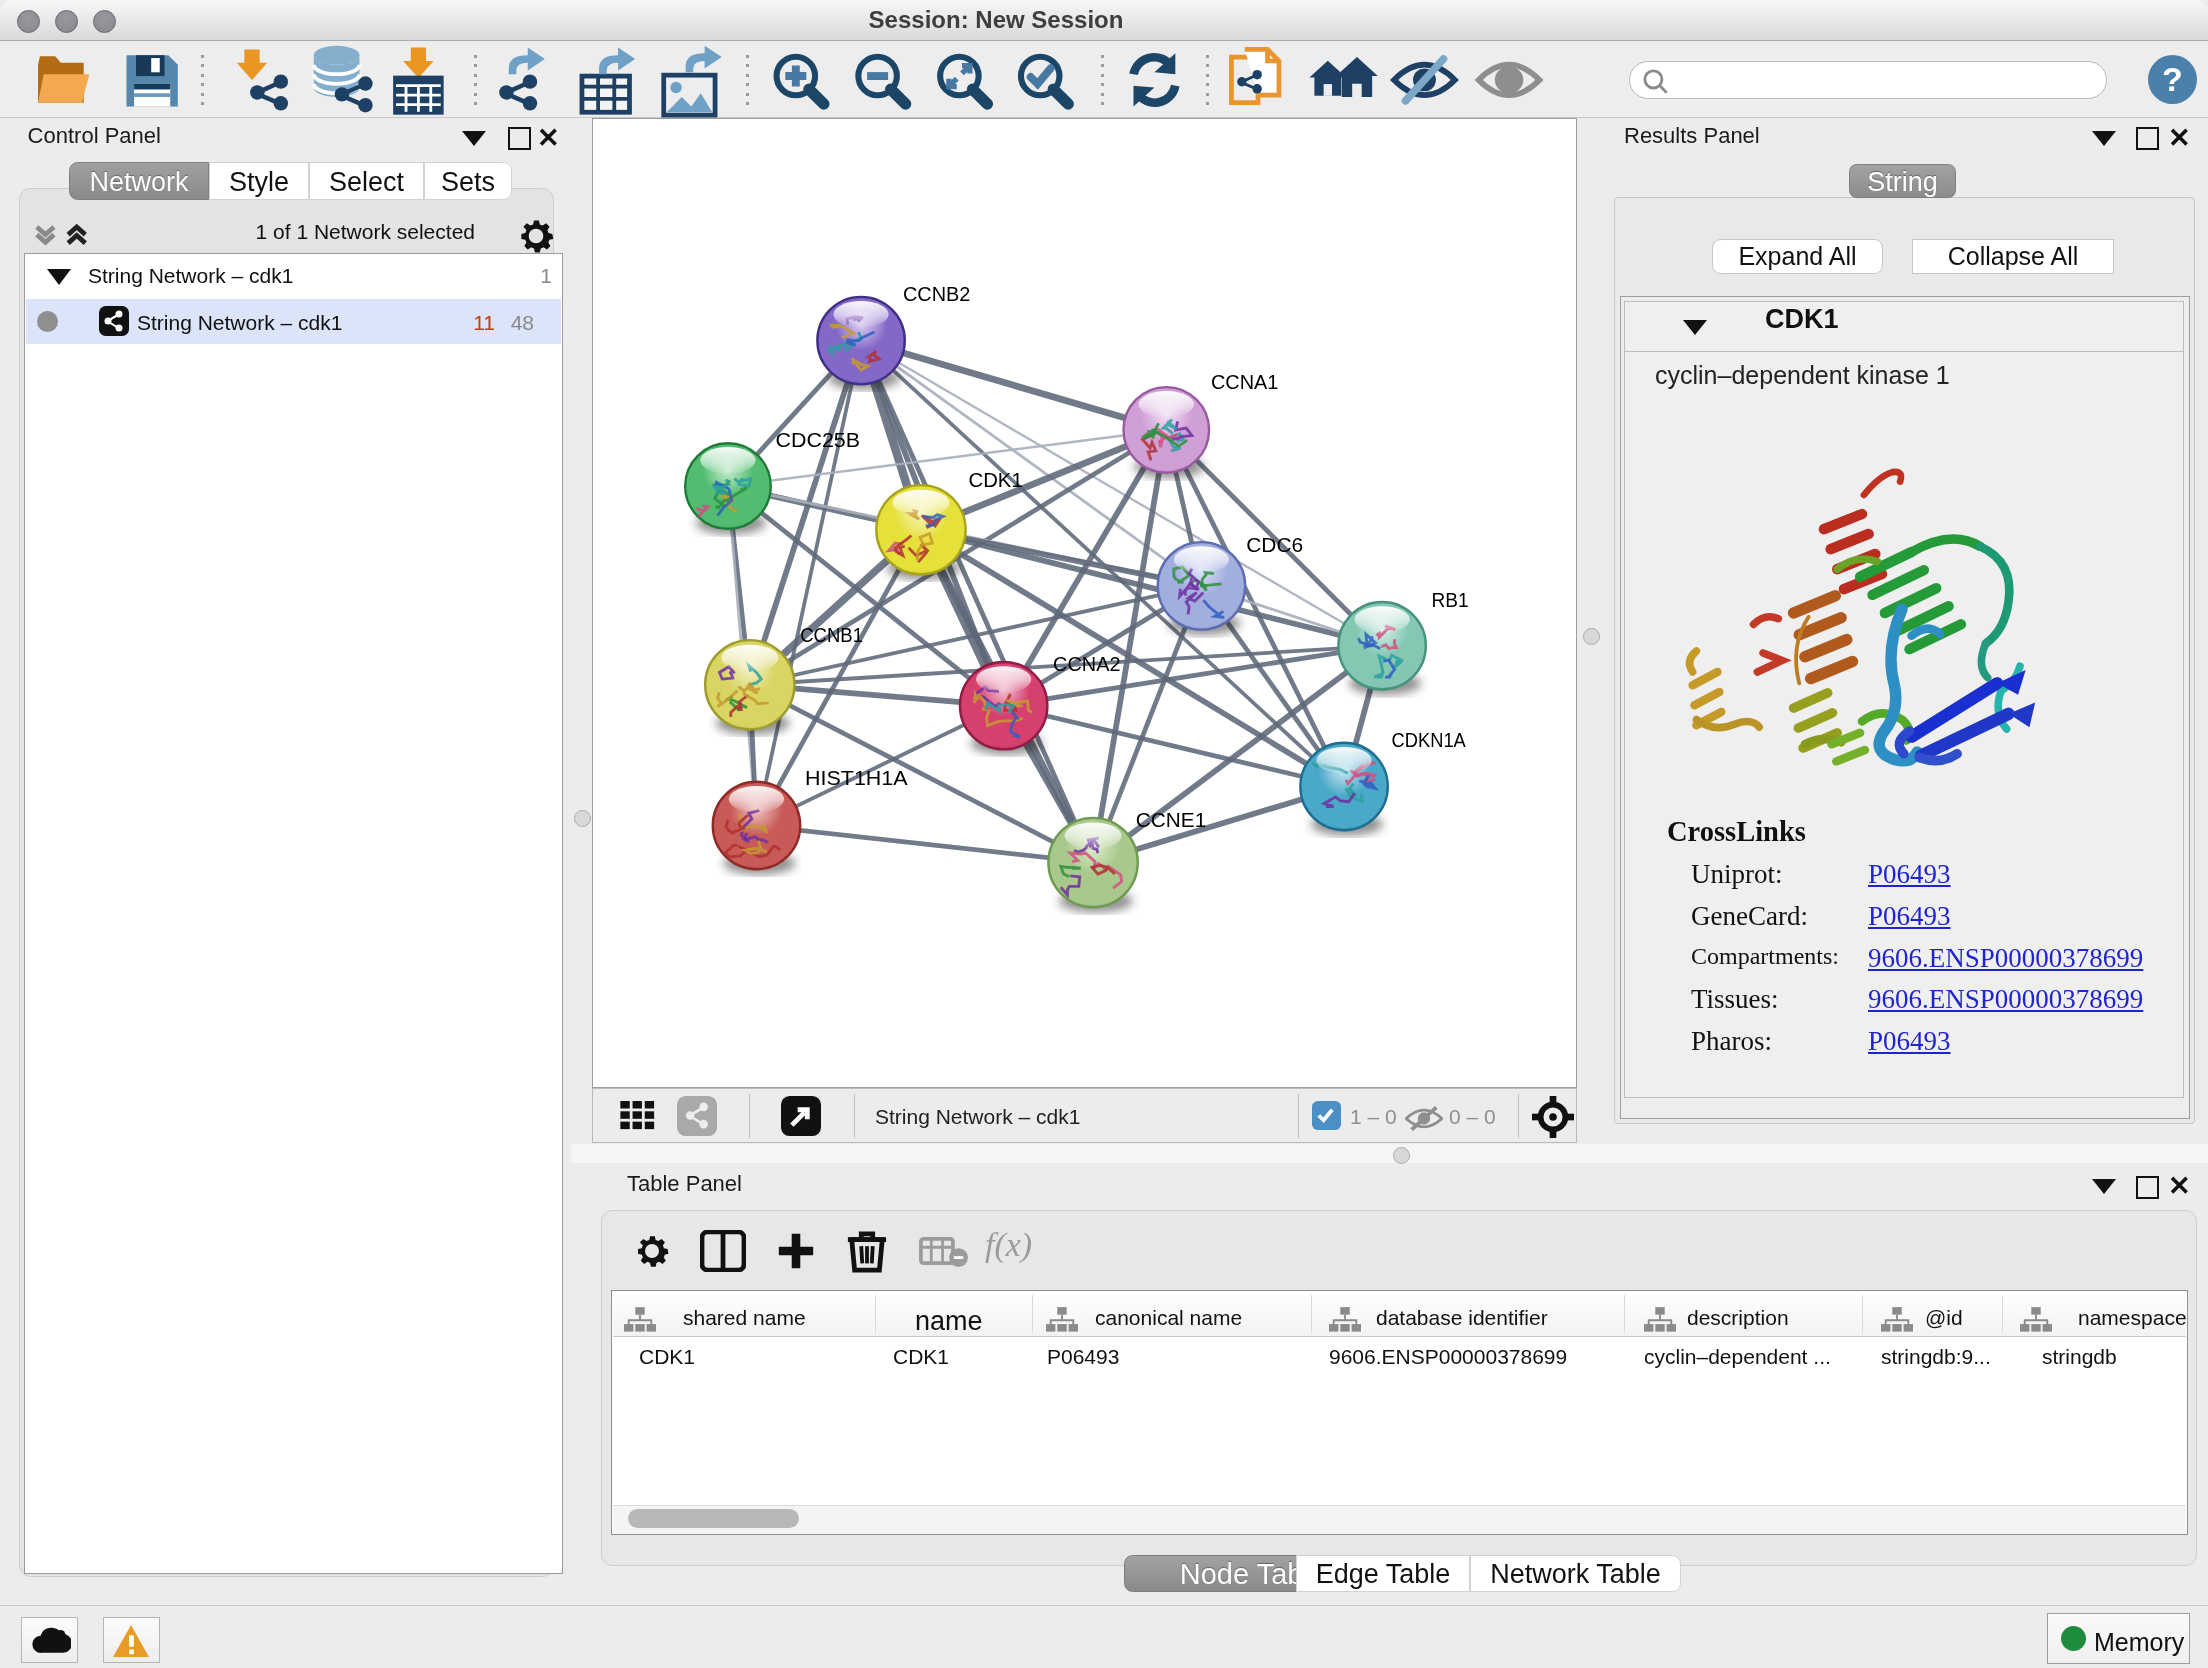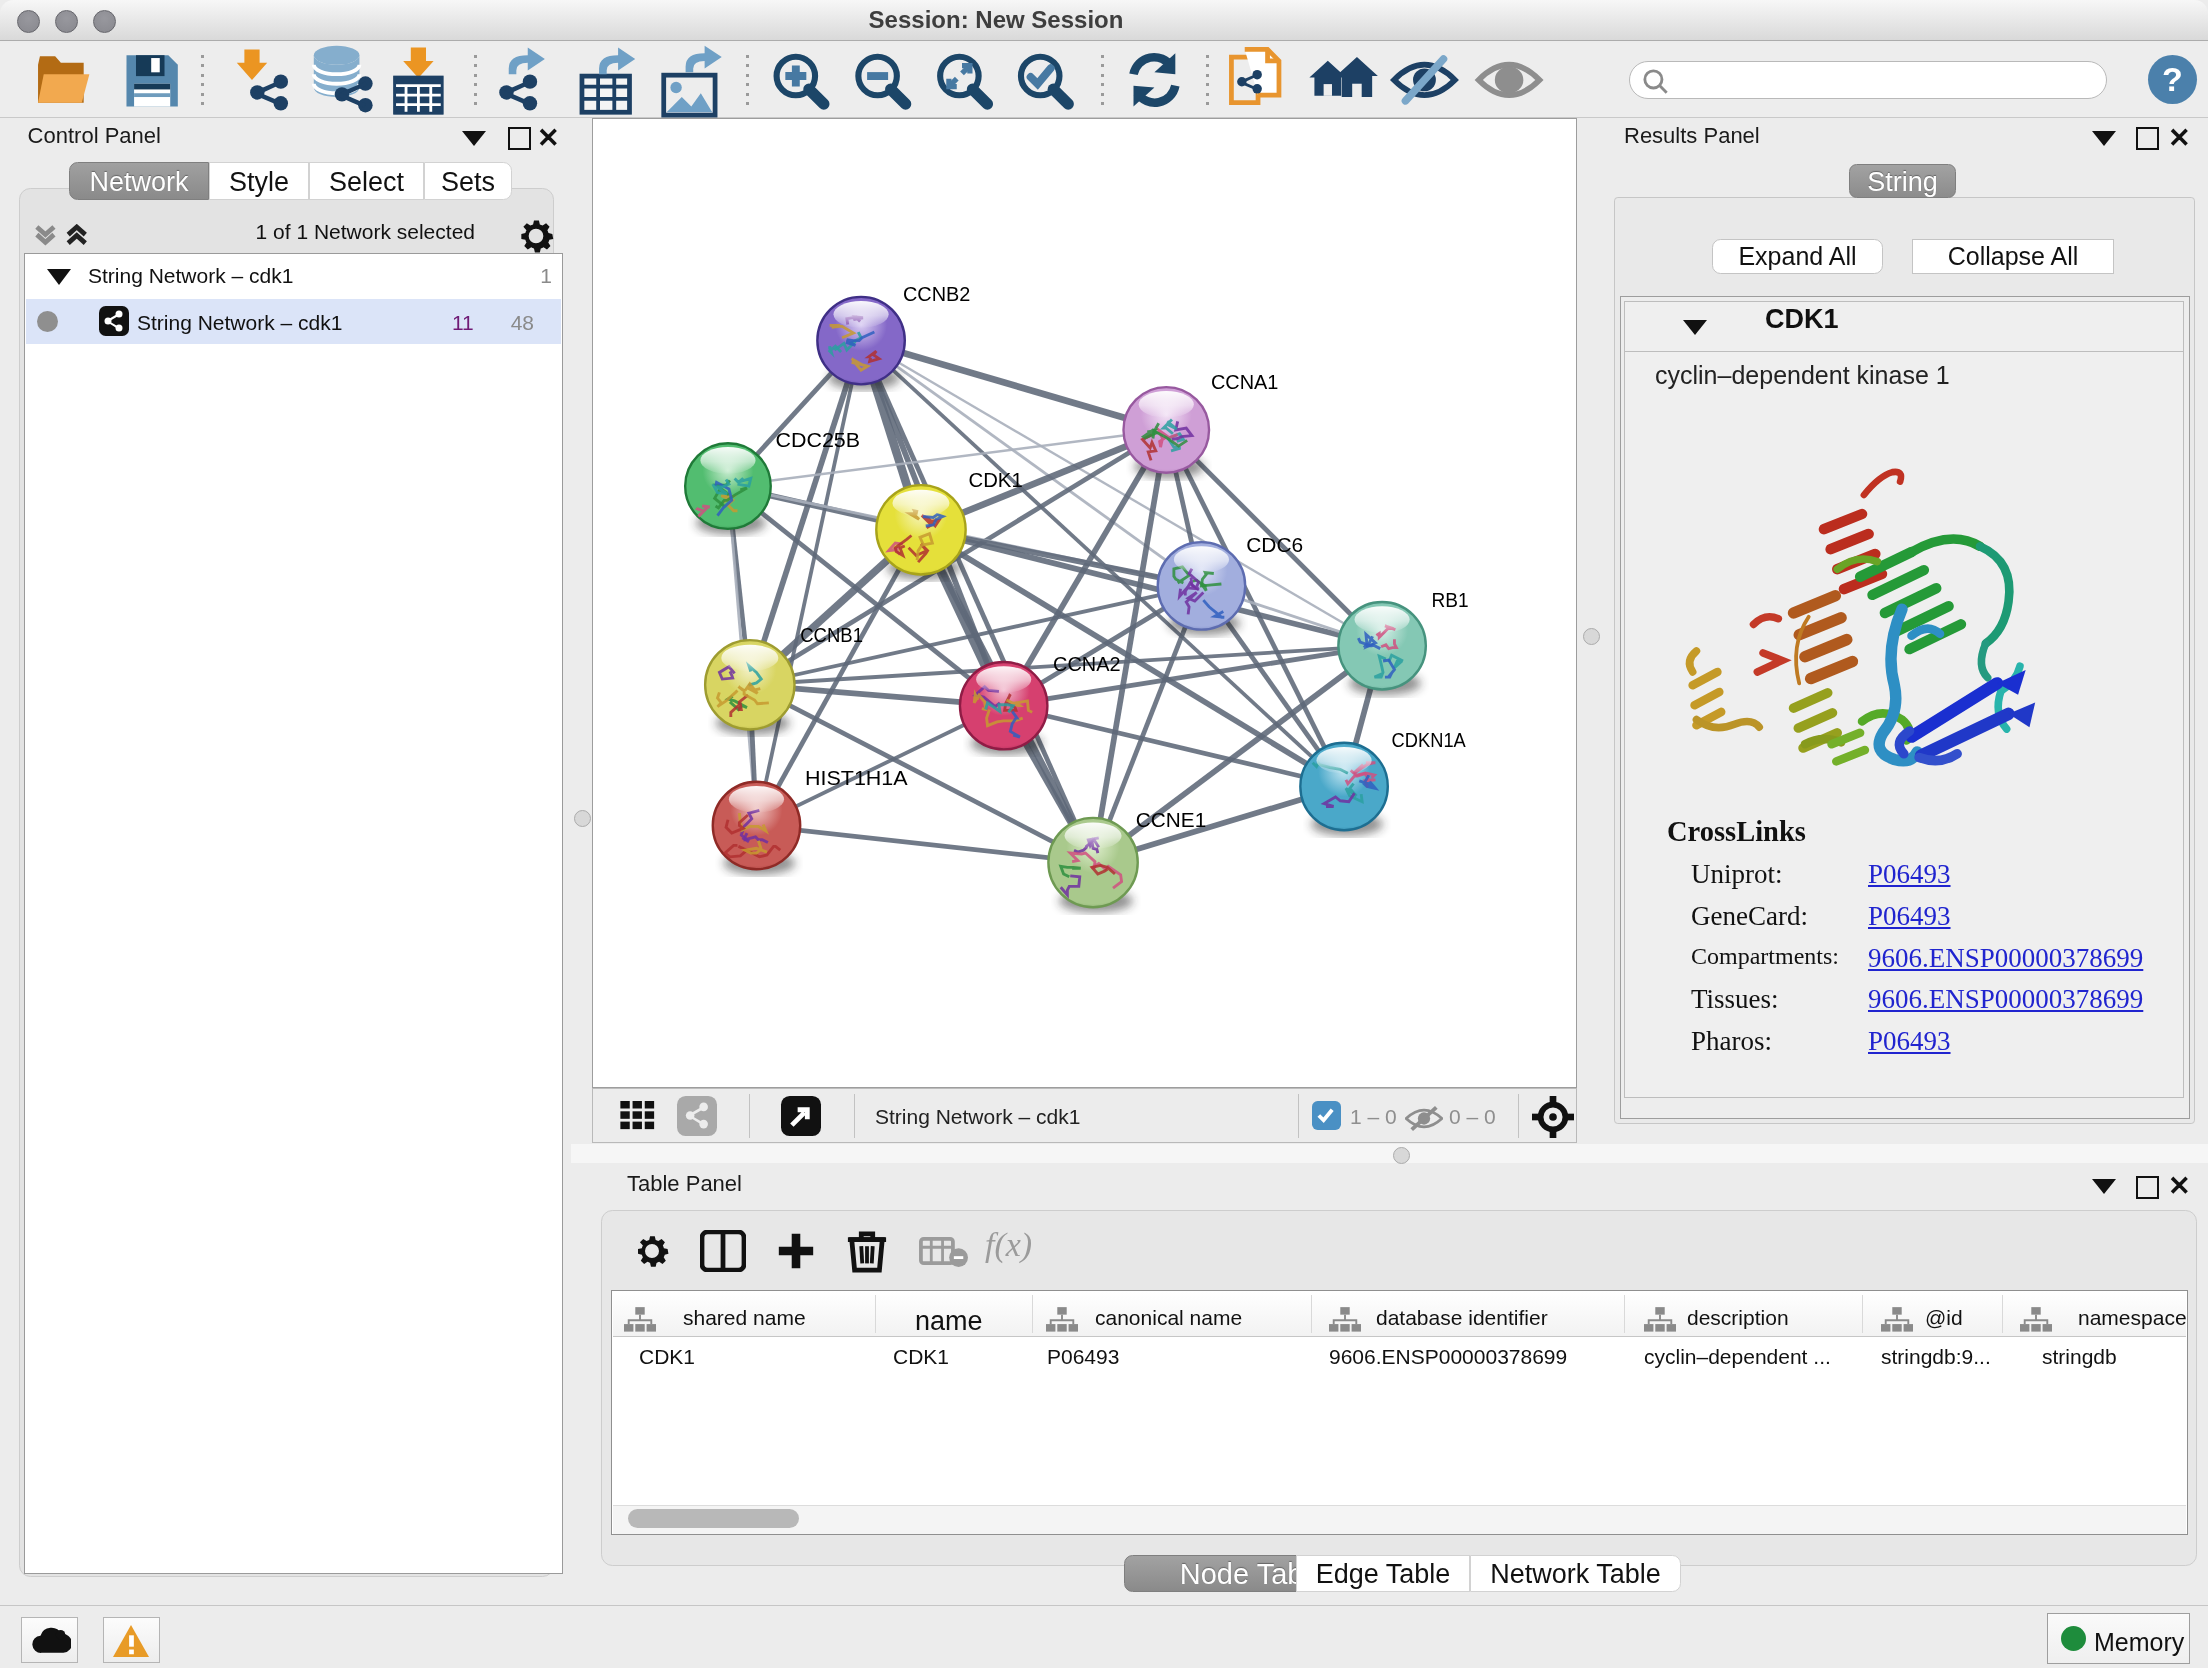--- a/index.html
+++ b/index.html
@@ -239,21 +239,21 @@
 <svg class="abs" style="left:103px;top:310px" width="22" height="22" viewBox="0 0 44 44">
     <g fill="#fff">
       <circle cx="10" cy="22" r="7"></circle>
       <circle cx="32" cy="8" r="7"></circle>
       <circle cx="32" cy="36" r="7"></circle>
       <path d="M8 20 L32 6 L34 10 L10 24 Z"></path>
       <path d="M8 20 L32 34 L30 38 L8 24 Z"></path>
     </g>
   </svg>
 <div class="abs" style="left:137px;top:311px;font-size:21px;color:#111">String Network – cdk1</div>
-<div class="abs" style="left:452px;top:311px;width:43px;font-size:21px;color:#701a75">11</div>
+<div class="abs" style="left:452px;top:311px;width:43px;text-align:right;font-size:21px;color:#c2410c">11</div>
 <div class="abs" style="left:491px;top:311px;width:43px;text-align:right;font-size:21px;color:#8a8a8a">48</div>
 
 <div class="abs" style="left:571px;top:1144px;width:1638px;height:19px;background:#f6f6f6"></div>
 <div class="abs" style="left:574px;top:810px;width:17px;height:17px;border-radius:50%;background:#d8d8d8;border:1px solid #ababab"></div>
 <div class="abs" style="left:1583px;top:628px;width:17px;height:17px;border-radius:50%;background:#d8d8d8;border:1px solid #ababab"></div>
 <div class="abs" style="left:1393px;top:1147px;width:17px;height:17px;border-radius:50%;background:#d8d8d8;border:1px solid #ababab"></div>
 <div class="abs" style="left:592px;top:118px;width:985px;height:970px;background:#ffffff;border:1px solid #9d9d9d"></div>
 <svg class="abs" style="left:592px;top:118px" width="985" height="970" viewBox="0 0 1036 1020">
     <defs>
       <linearGradient id="gloss" x1="0" y1="0" x2="0" y2="1">

